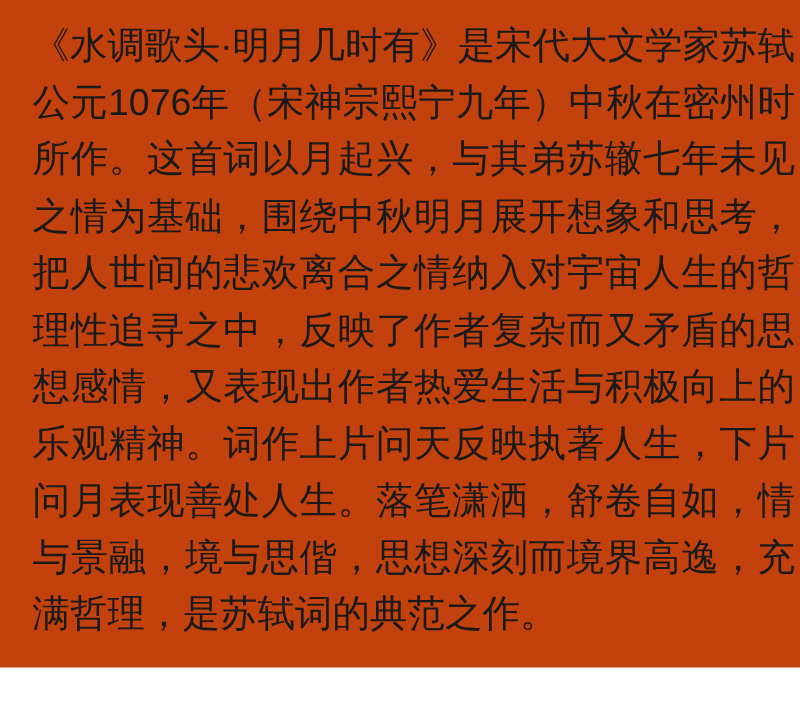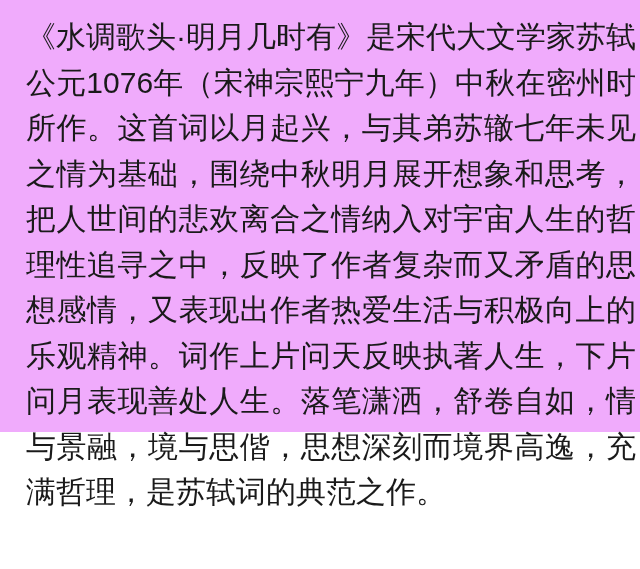--- a/index.html
+++ b/index.html
@@ -8,22 +8,22 @@
   }
   body {
     width: 640px;
     height: 569px;
     background: #ffffff;
     font-family: "Liberation Sans", "DejaVu Sans", sans-serif;
     overflow: hidden;
   }
   .page {
     width: 640px;
-    height: 432px;
-    background: #f0abfc;
+    height: 534px;
+    background: #c2410c;
     box-sizing: border-box;
     padding: 14px 4px 10px 26px;
     display: block;
   }
   .article-body {
     color: #1a1a1a;
     font-size: 30px;
     line-height: 45.5px;
     letter-spacing: 0px;
     text-align: justify;

